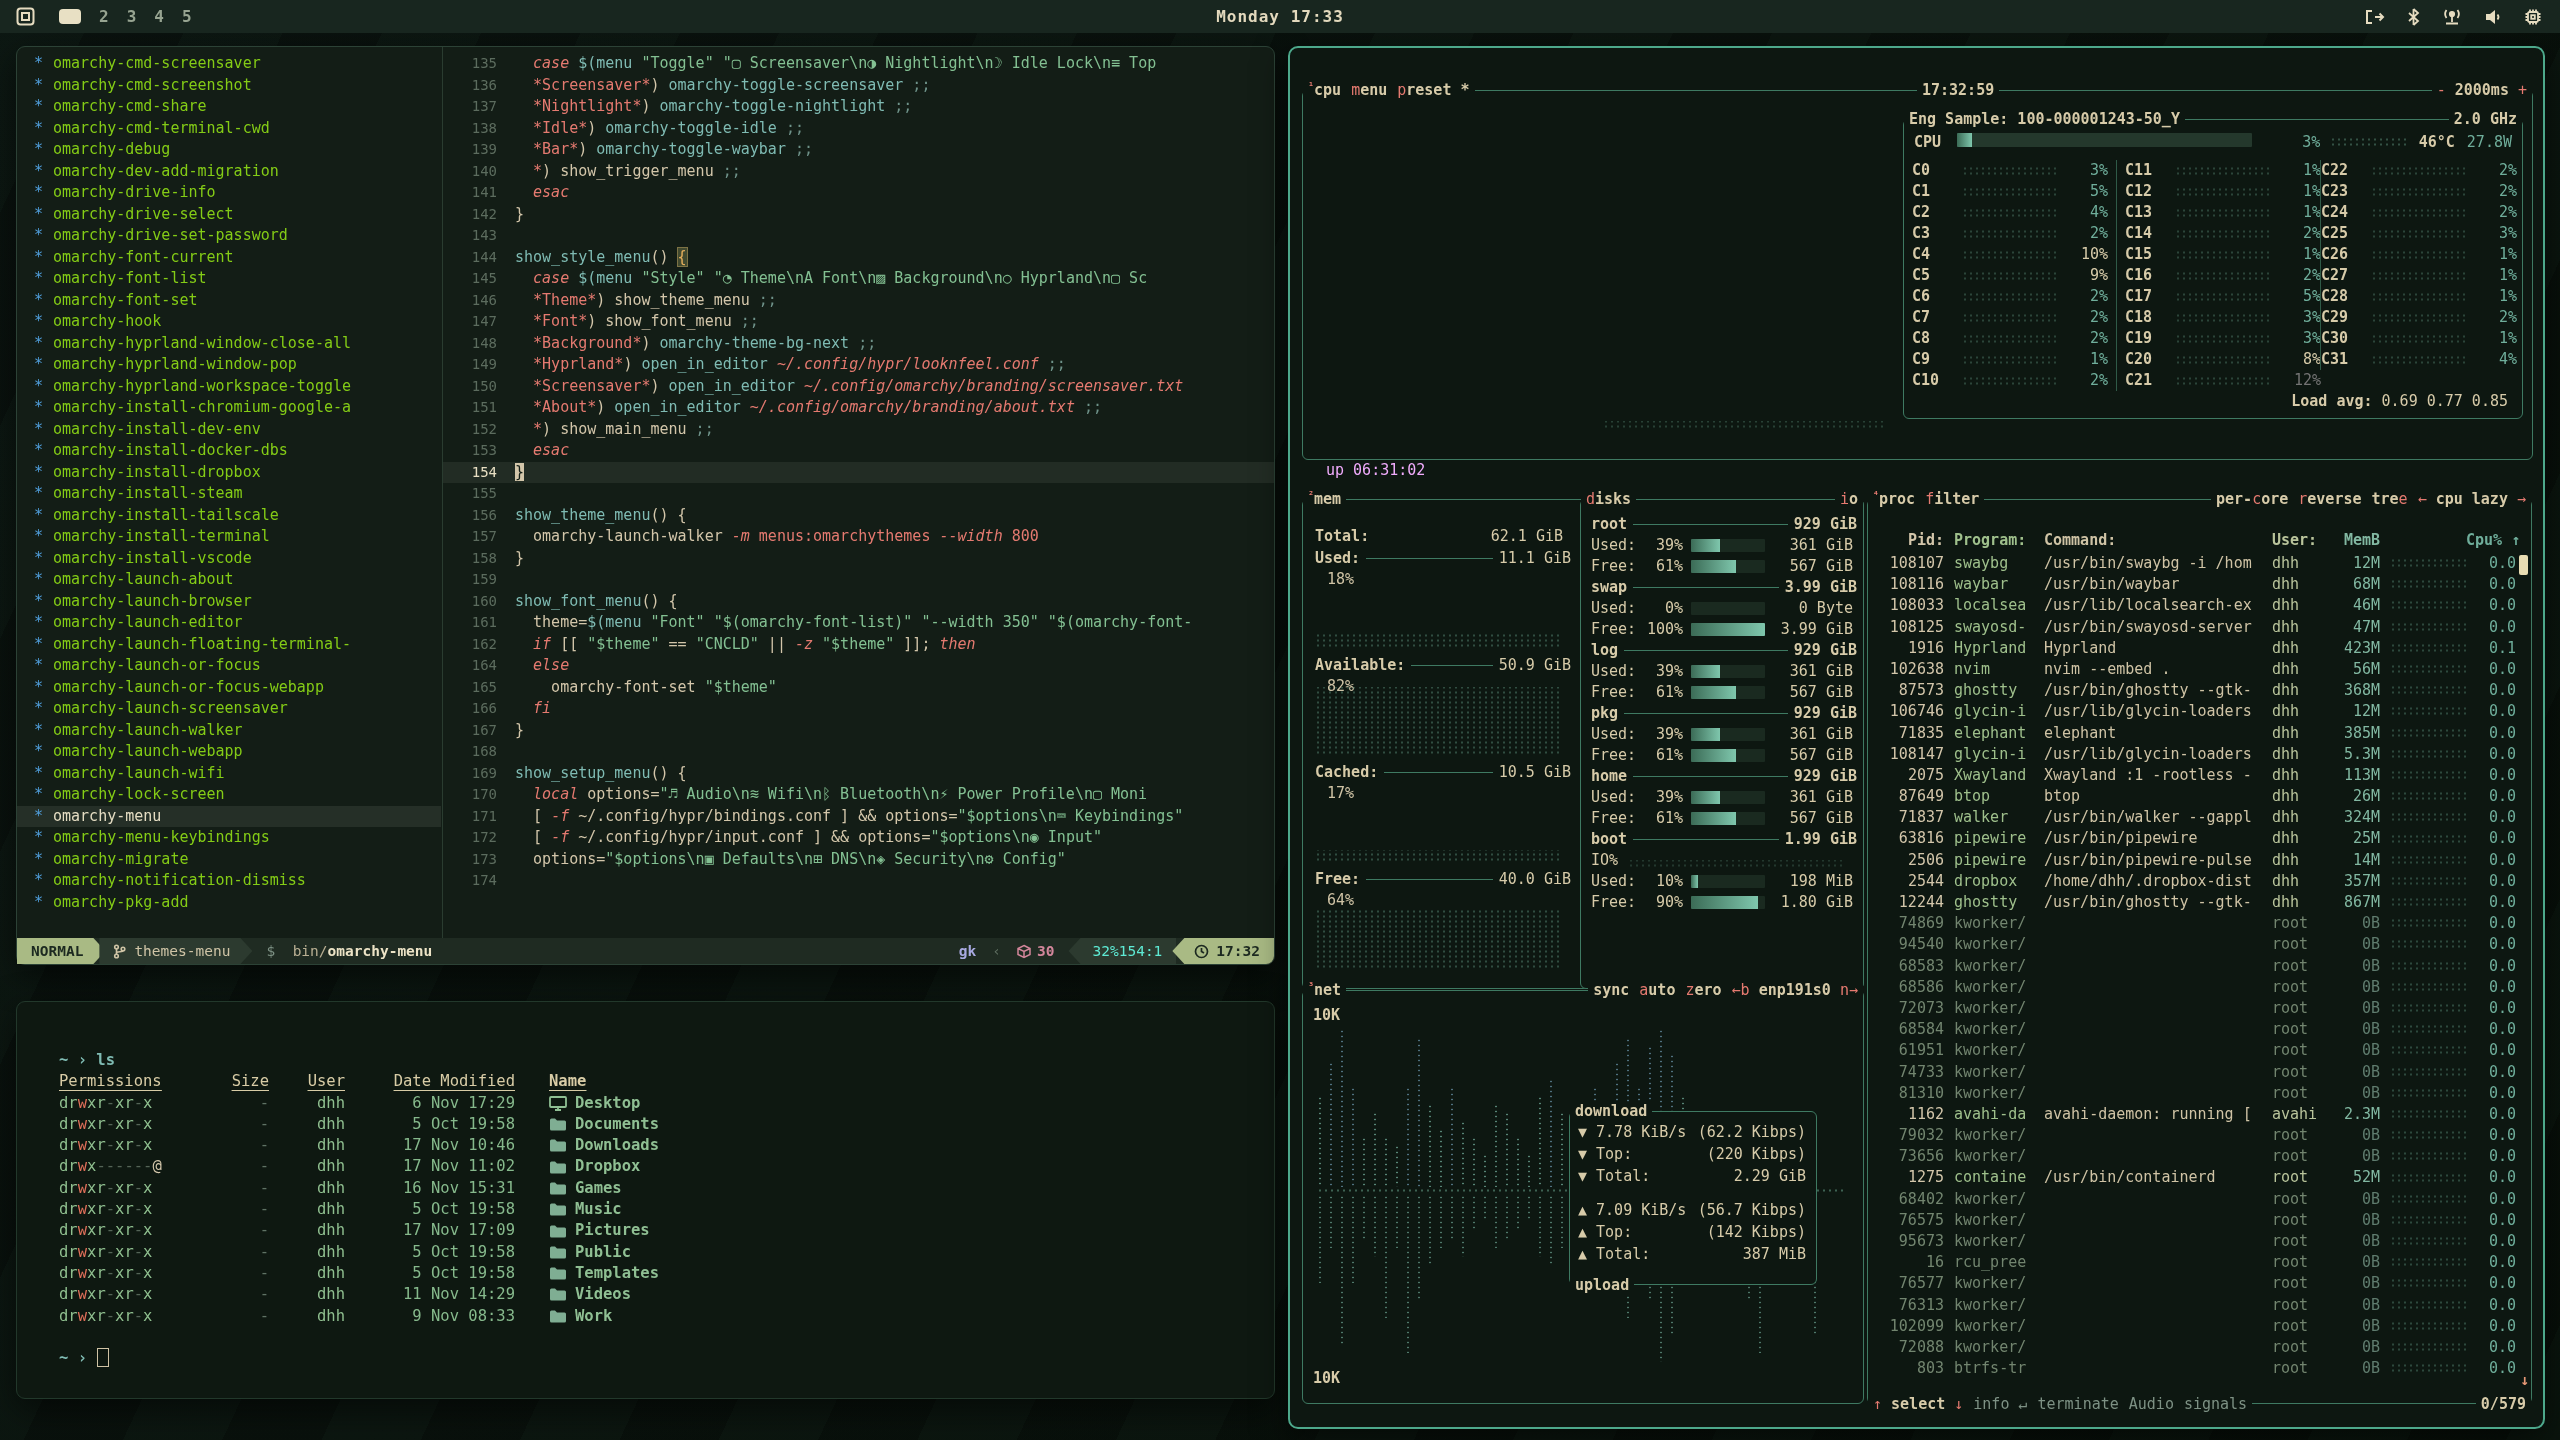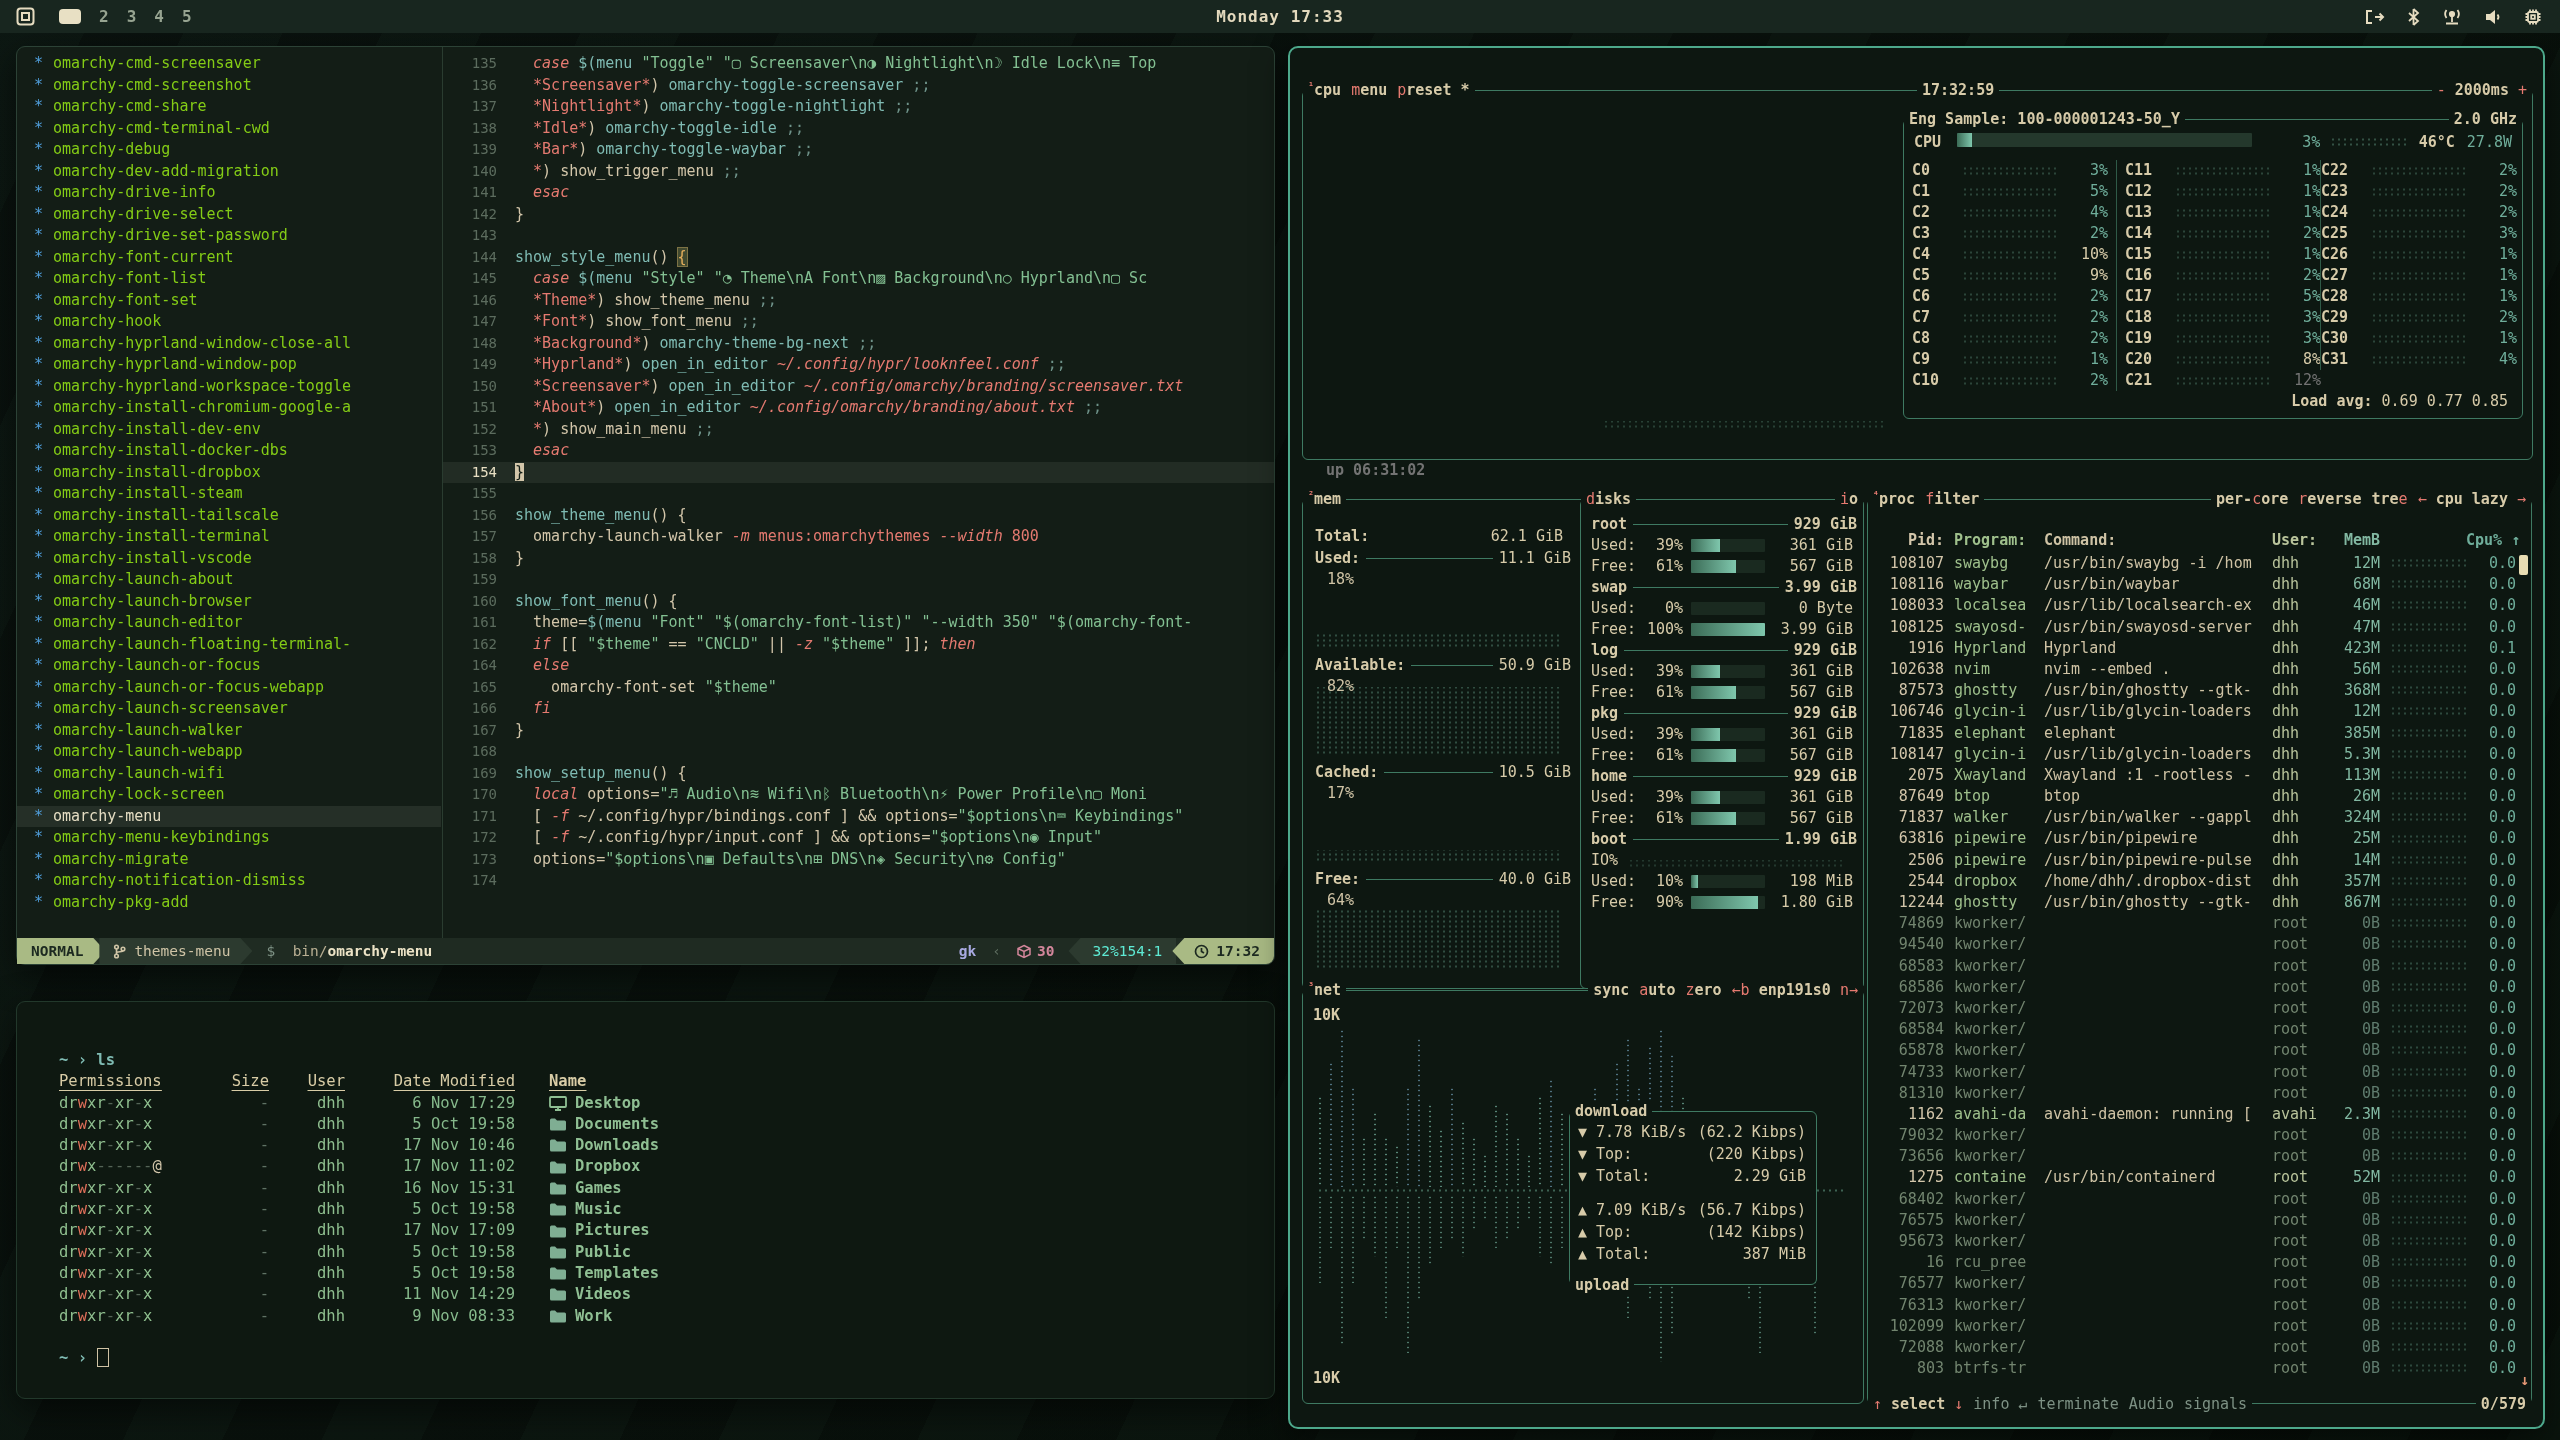--- a/index.html
+++ b/index.html
@@ -527,21 +527,21 @@
           </div>
           <div class="corerow">
             <span class="cl">C31</span>
             <div class="cg dots" style="opacity: 0.55;"></div>
             <span class="cp" style="color: rgb(111, 174, 155);">4%</span>
           </div>
         </div>
         <div class="brow" style="right: 14px; bottom: 6px;"><span class="creamb">Load avg: </span><span class="cream">0.69 0.77 0.85</span></div>
       </div>
     </div>
-    <div class="brow" style="left: 36px; top: 412px; color: #737373; font-weight: bold;">up 06:31:02</div>
+    <div class="brow" style="left: 36px; top: 412px; color: #f0abfc;">up 06:31:02</div>
     <div class="bbox" style="left: 12px; top: 451px; width: 560px; height: 488px;">
       <div class="btitle">
         <span class="tab"><span class="sg-sup">²</span><span class="sg-t">mem</span></span>
         <div class="line"></div>
       </div>
       <div class="brow statline" style="left: 12px; top: 26px; width: 248px;"><span class="creamb">Total:</span><div class="hline" style="border-top: none;"></div><span class="cream">62.1 GiB</span></div>
       <div class="brow statline" style="left: 0px; top: 48px; width: 268px;"><span class="creamb" style="margin-left: 12px;">Used:</span><div class="hline"></div><span class="cream">11.1 GiB</span></div>
       <div class="brow" style="left: 24px; top: 69px; color: rgb(207, 195, 165);">18%</div>
       <div class="dots" style="position: absolute; left: 12px; top: 134px; width: 248px; height: 14px; opacity: 0.65;"></div>
       <div class="brow statline" style="left: 0px; top: 155px; width: 268px;"><span class="creamb" style="margin-left: 12px;">Available:</span><div class="hline"></div><span class="cream">50.9 GiB</span></div>
@@ -733,21 +733,21 @@
         <div class="procrow"><span class="p-pid">63816</span><span class="p-prog">pipewire</span><span class="p-cmd">/usr/bin/pipewire</span><span class="p-user">dhh</span><span class="p-mem">25M</span><span class="p-graph dots"></span><span class="p-cpu">0.0</span></div>
         <div class="procrow"><span class="p-pid">2506</span><span class="p-prog">pipewire</span><span class="p-cmd">/usr/bin/pipewire-pulse</span><span class="p-user">dhh</span><span class="p-mem">14M</span><span class="p-graph dots"></span><span class="p-cpu">0.0</span></div>
         <div class="procrow"><span class="p-pid">2544</span><span class="p-prog">dropbox</span><span class="p-cmd">/home/dhh/.dropbox-dist</span><span class="p-user">dhh</span><span class="p-mem">357M</span><span class="p-graph dots"></span><span class="p-cpu">0.0</span></div>
         <div class="procrow"><span class="p-pid">12244</span><span class="p-prog">ghostty</span><span class="p-cmd">/usr/bin/ghostty --gtk-</span><span class="p-user">dhh</span><span class="p-mem">867M</span><span class="p-graph dots"></span><span class="p-cpu">0.0</span></div>
         <div class="procrow dim"><span class="p-pid">74869</span><span class="p-prog">kworker/</span><span class="p-cmd"></span><span class="p-user">root</span><span class="p-mem">0B</span><span class="p-graph dots"></span><span class="p-cpu">0.0</span></div>
         <div class="procrow dim"><span class="p-pid">94540</span><span class="p-prog">kworker/</span><span class="p-cmd"></span><span class="p-user">root</span><span class="p-mem">0B</span><span class="p-graph dots"></span><span class="p-cpu">0.0</span></div>
         <div class="procrow dim"><span class="p-pid">68583</span><span class="p-prog">kworker/</span><span class="p-cmd"></span><span class="p-user">root</span><span class="p-mem">0B</span><span class="p-graph dots"></span><span class="p-cpu">0.0</span></div>
         <div class="procrow dim"><span class="p-pid">68586</span><span class="p-prog">kworker/</span><span class="p-cmd"></span><span class="p-user">root</span><span class="p-mem">0B</span><span class="p-graph dots"></span><span class="p-cpu">0.0</span></div>
         <div class="procrow dim"><span class="p-pid">72073</span><span class="p-prog">kworker/</span><span class="p-cmd"></span><span class="p-user">root</span><span class="p-mem">0B</span><span class="p-graph dots"></span><span class="p-cpu">0.0</span></div>
         <div class="procrow dim"><span class="p-pid">68584</span><span class="p-prog">kworker/</span><span class="p-cmd"></span><span class="p-user">root</span><span class="p-mem">0B</span><span class="p-graph dots"></span><span class="p-cpu">0.0</span></div>
-        <div class="procrow dim"><span class="p-pid">65878</span><span class="p-prog">kworker/</span><span class="p-cmd"></span><span class="p-user">root</span><span class="p-mem">0B</span><span class="p-graph dots"></span><span class="p-cpu">0.0</span></div>
+        <div class="procrow dim"><span class="p-pid">61951</span><span class="p-prog">kworker/</span><span class="p-cmd"></span><span class="p-user">root</span><span class="p-mem">0B</span><span class="p-graph dots"></span><span class="p-cpu">0.0</span></div>
         <div class="procrow dim"><span class="p-pid">74733</span><span class="p-prog">kworker/</span><span class="p-cmd"></span><span class="p-user">root</span><span class="p-mem">0B</span><span class="p-graph dots"></span><span class="p-cpu">0.0</span></div>
         <div class="procrow dim"><span class="p-pid">81310</span><span class="p-prog">kworker/</span><span class="p-cmd"></span><span class="p-user">root</span><span class="p-mem">0B</span><span class="p-graph dots"></span><span class="p-cpu">0.0</span></div>
         <div class="procrow"><span class="p-pid">1162</span><span class="p-prog">avahi-da</span><span class="p-cmd">avahi-daemon: running [</span><span class="p-user">avahi</span><span class="p-mem">2.3M</span><span class="p-graph dots"></span><span class="p-cpu">0.0</span></div>
         <div class="procrow dim"><span class="p-pid">79032</span><span class="p-prog">kworker/</span><span class="p-cmd"></span><span class="p-user">root</span><span class="p-mem">0B</span><span class="p-graph dots"></span><span class="p-cpu">0.0</span></div>
         <div class="procrow dim"><span class="p-pid">73656</span><span class="p-prog">kworker/</span><span class="p-cmd"></span><span class="p-user">root</span><span class="p-mem">0B</span><span class="p-graph dots"></span><span class="p-cpu">0.0</span></div>
         <div class="procrow"><span class="p-pid">1275</span><span class="p-prog">containe</span><span class="p-cmd">/usr/bin/containerd</span><span class="p-user">root</span><span class="p-mem">52M</span><span class="p-graph dots"></span><span class="p-cpu">0.0</span></div>
         <div class="procrow dim"><span class="p-pid">68402</span><span class="p-prog">kworker/</span><span class="p-cmd"></span><span class="p-user">root</span><span class="p-mem">0B</span><span class="p-graph dots"></span><span class="p-cpu">0.0</span></div>
         <div class="procrow dim"><span class="p-pid">76575</span><span class="p-prog">kworker/</span><span class="p-cmd"></span><span class="p-user">root</span><span class="p-mem">0B</span><span class="p-graph dots"></span><span class="p-cpu">0.0</span></div>
         <div class="procrow dim"><span class="p-pid">95673</span><span class="p-prog">kworker/</span><span class="p-cmd"></span><span class="p-user">root</span><span class="p-mem">0B</span><span class="p-graph dots"></span><span class="p-cpu">0.0</span></div>
         <div class="procrow dim"><span class="p-pid">16</span><span class="p-prog">rcu_pree</span><span class="p-cmd"></span><span class="p-user">root</span><span class="p-mem">0B</span><span class="p-graph dots"></span><span class="p-cpu">0.0</span></div>

